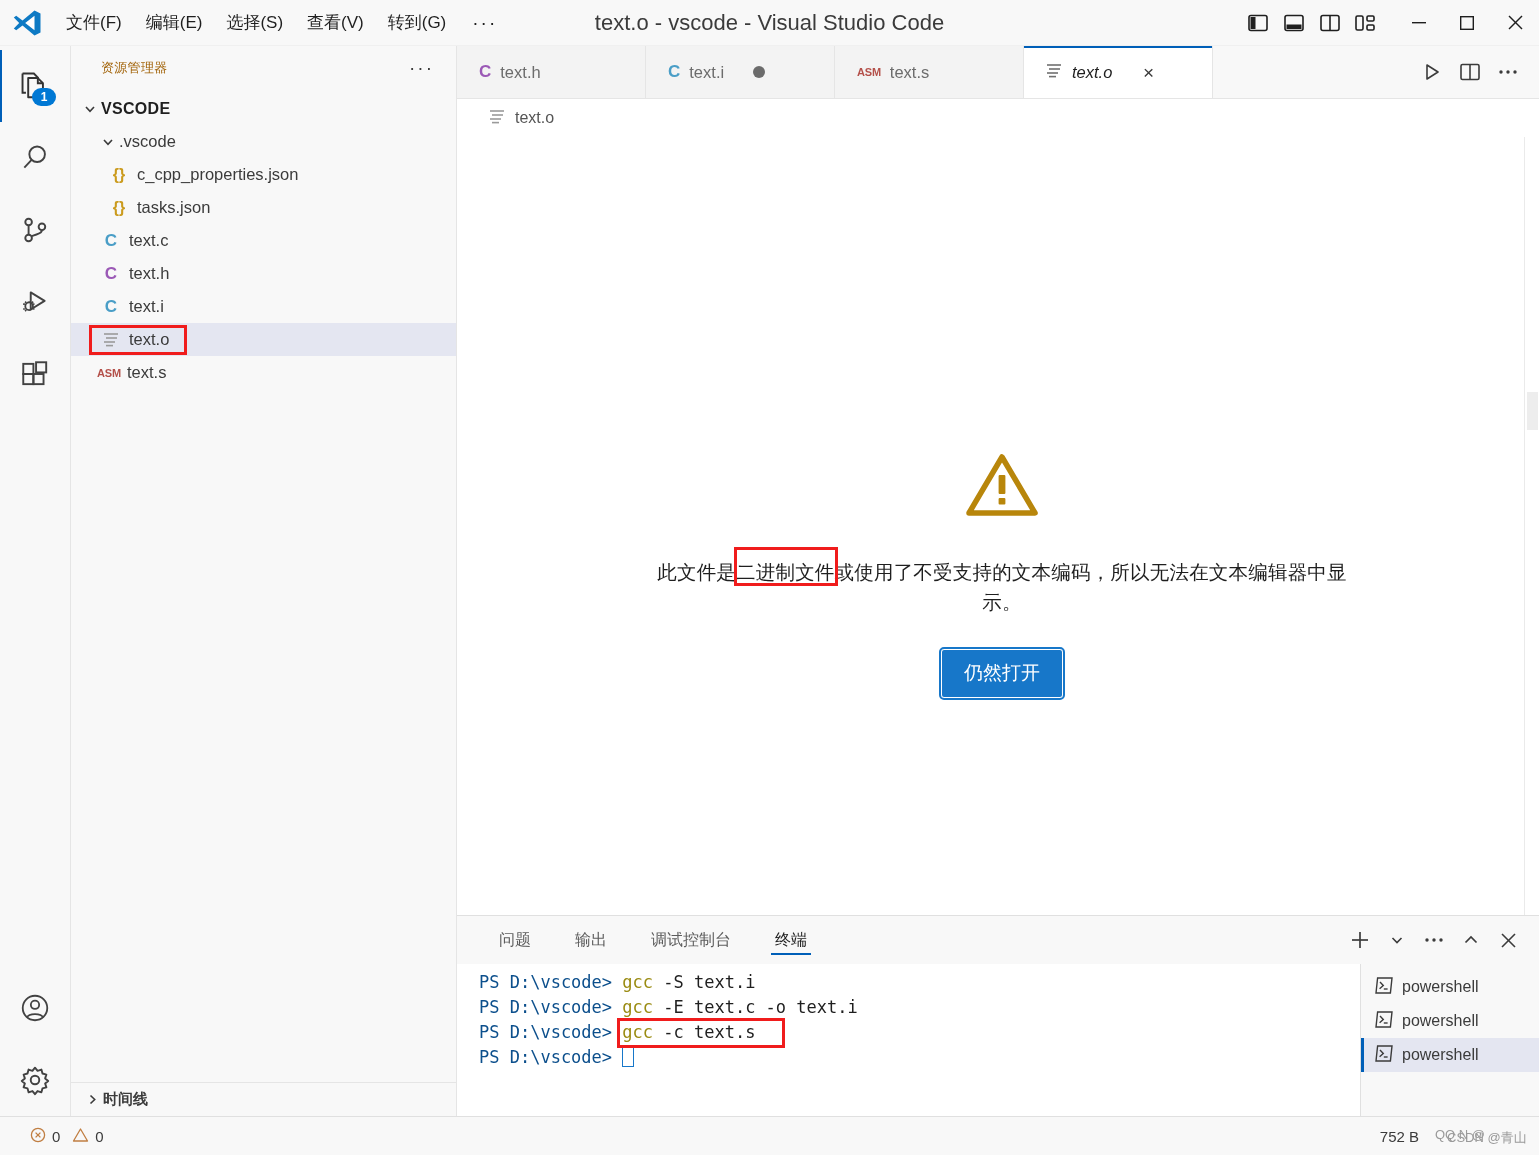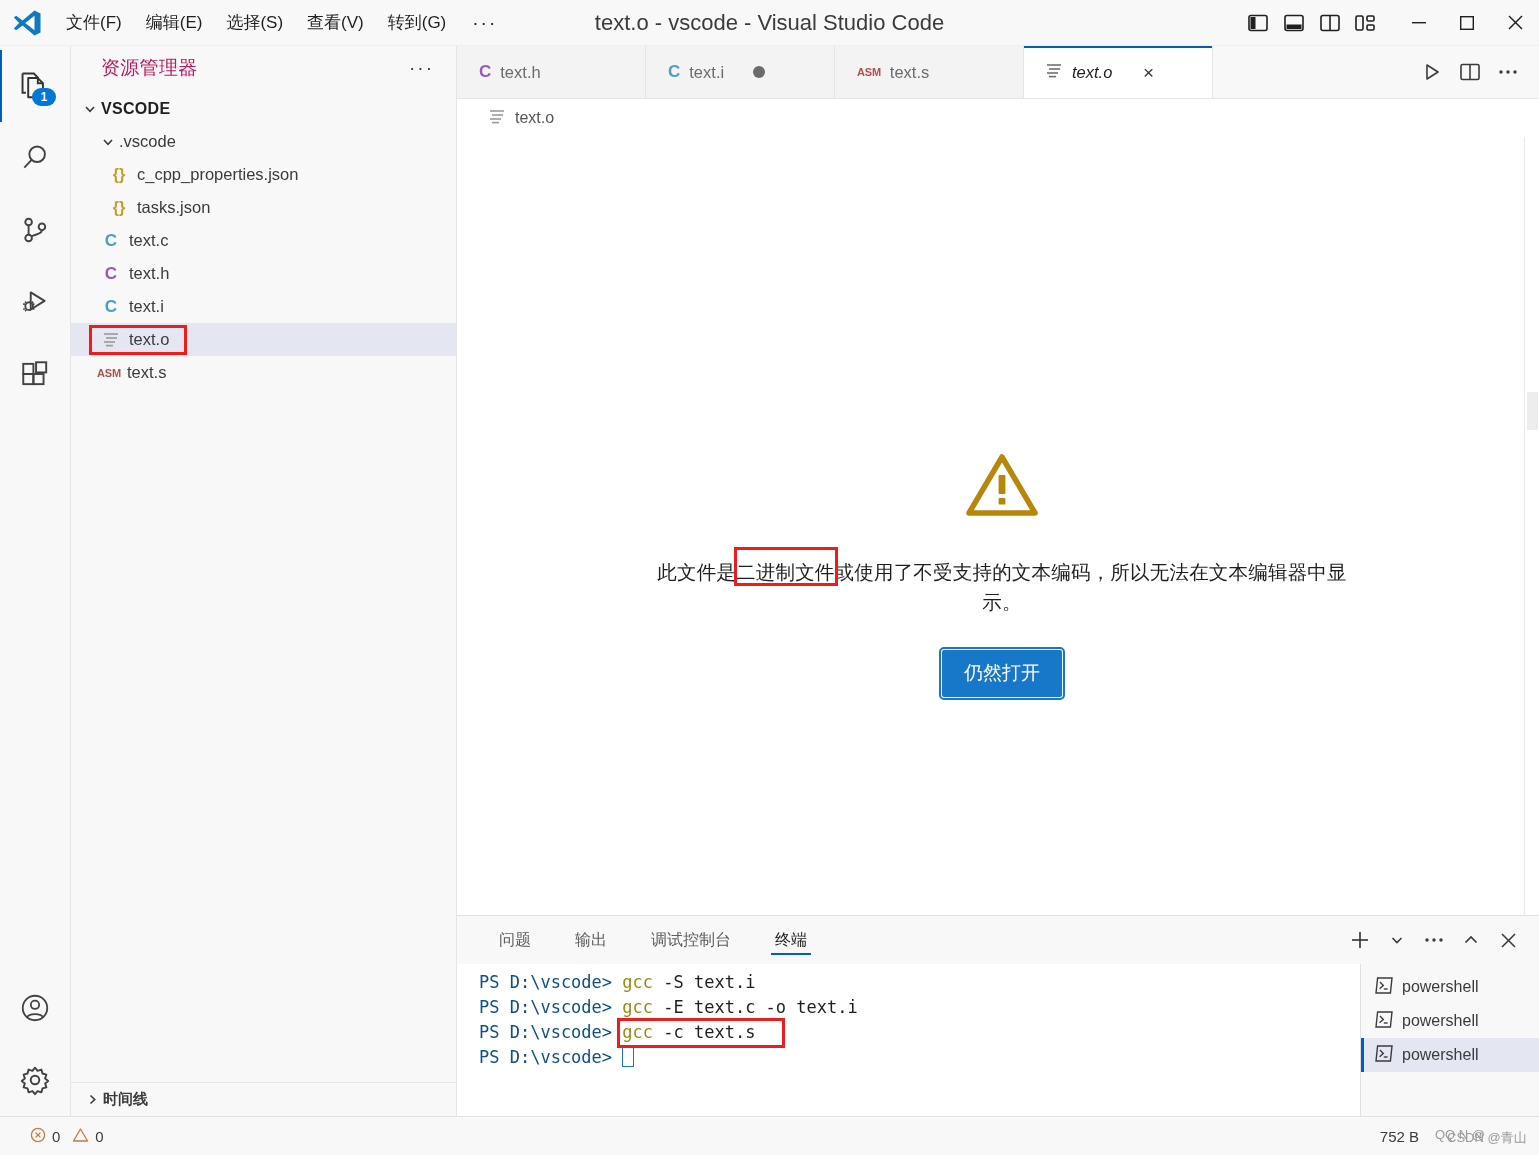--- a/index.html
+++ b/index.html
@@ -85,21 +85,21 @@
     width: 385px; min-width: 385px;
     background: #f8f8f8;
     border-right: 1px solid #e5e5e5;
     display: flex; flex-direction: column;
     position: relative;
   }
   .sb-header {
     height: 44px; display: flex; align-items: center;
     padding: 0 14px 0 30px; justify-content: space-between;
   }
-  .sb-title { font-size: 19px; color: #be185d; letter-spacing: .3px; }
+  .sb-title { font-size: 13px; color: #a16207; letter-spacing: .3px; }
   .sb-dots { font-size: 19px; color: #3b3b3b; letter-spacing: 2px; padding: 0 8px; }
   .tree { flex: 1; overflow: hidden; padding-top: 2px; }
   .tree-row {
     height: 33px; display: flex; align-items: center;
     font-size: 16.5px; color: #3b3b3b; position: relative;
     white-space: nowrap;
   }
   .tree-row.selected { background: #e4e6f1; }
   .tw { width: 22px; display: inline-flex; align-items: center; justify-content: center; color: #5f6061; }
   .ficon { width: 24px; display: inline-flex; align-items: center; justify-content: center; margin-right: 6px; }

